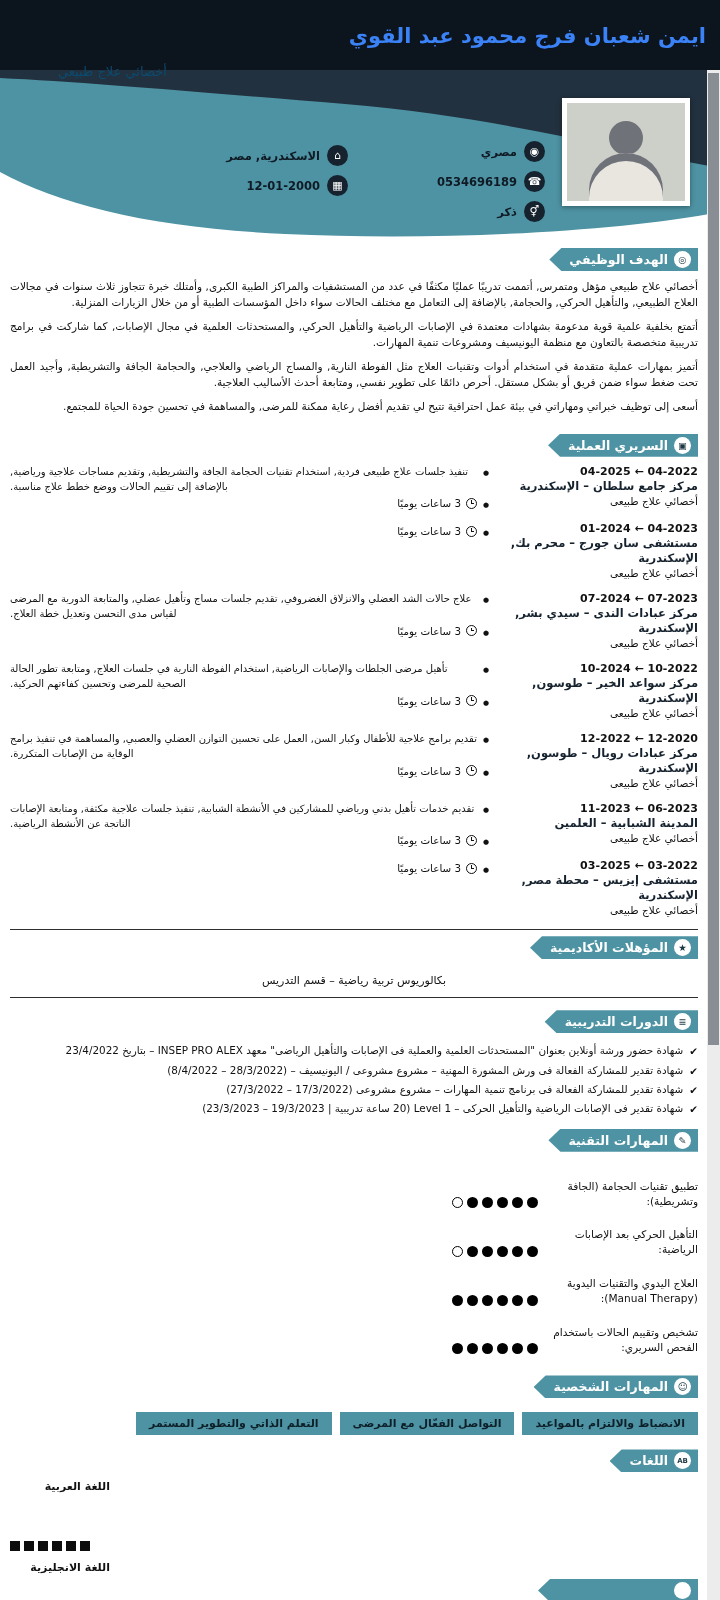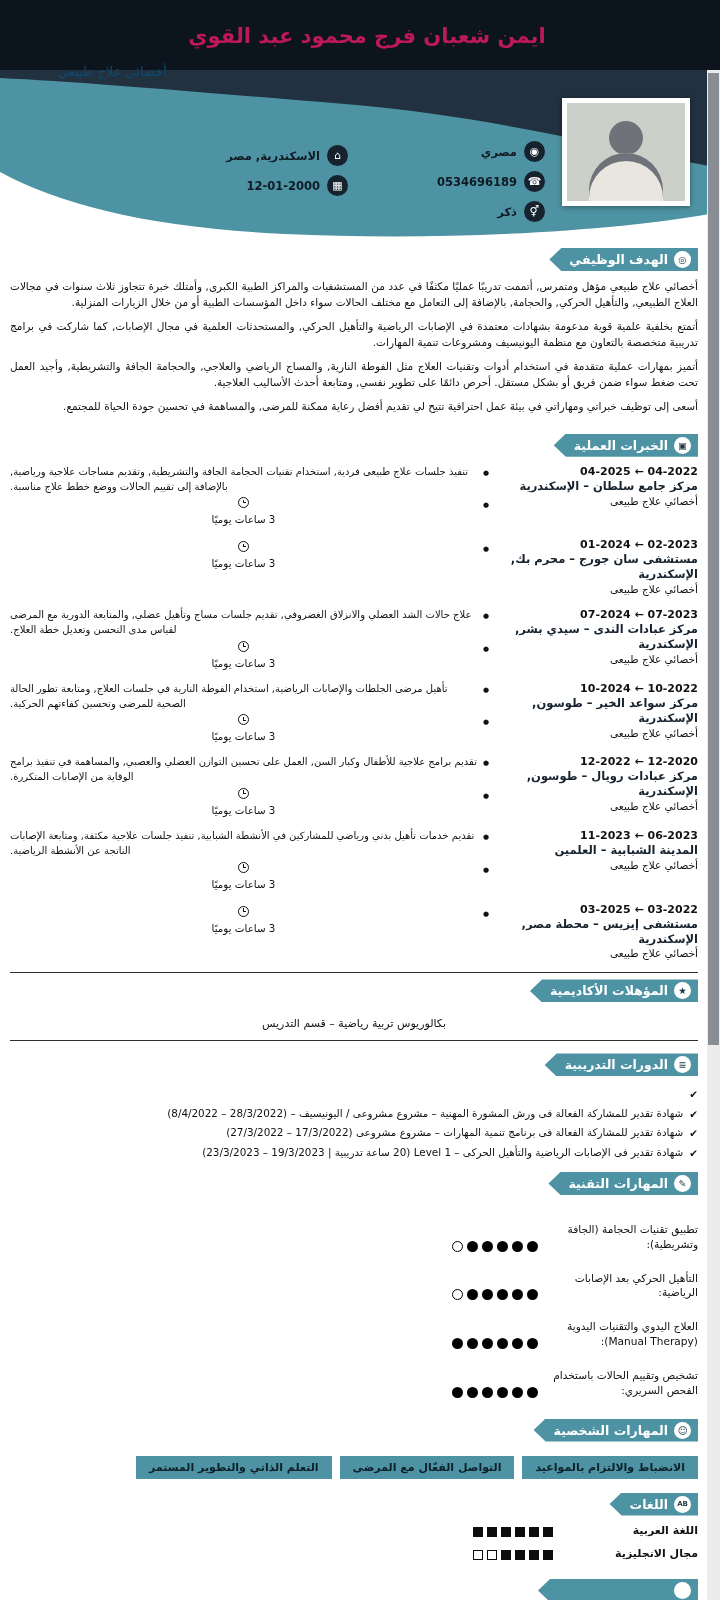--- a/index.html
+++ b/index.html
@@ -2,21 +2,21 @@
 <html lang="ar"><head>
 <meta charset="utf-8">
 <style>
   html,body{margin:0;padding:0;}
   body{
     width:720px;height:1600px;position:relative;overflow:hidden;background:#fff;
     font-family:"DejaVu Sans",sans-serif;color:#111;
   }
   
   .header-art{position:absolute;top:0;left:0;width:720px;height:240px;z-index:0;}
-  .name{position:absolute;top:24px;left:14px;width:706px;text-align:center;color:#be185d;
+  .name{position:absolute;top:24px;left:0;width:706px;text-align:right;color:#3b82f6;
         font-size:21px;font-weight:bold;z-index:2;direction:rtl;}
   .subtitle{position:absolute;top:64px;left:58px;color:#0c4a6e;font-size:13px;z-index:2;direction:rtl;}
   .photo{position:absolute;top:98px;right:30px;width:118px;height:98px;background:#cdd0c9;
          border:5px solid #fff;box-shadow:0 1px 5px rgba(0,0,0,.4);z-index:3;overflow:hidden;}
   .photo::before{content:"";position:absolute;left:50%;top:18px;width:34px;height:34px;margin-left:-17px;
          border-radius:50%;background:#6f7278;}
   .photo::after{content:"";position:absolute;left:50%;top:50px;width:74px;height:60px;margin-left:-37px;
          border-radius:40px 40px 0 0;background:#e8e6df;box-shadow:inset 0 8px 0 #6f7278;}
   .contact-col{position:absolute;z-index:3;}
   .contact-col1{top:141px;right:175px;}
@@ -37,21 +37,21 @@
   
   .entry{display:flex;gap:8px;margin-bottom:13px;}
   .meta{width:200px;flex:none;text-align:right;}
   .meta .date{font-size:11px;font-weight:bold;}
   .meta .company{font-size:11.5px;font-weight:bold;color:#16222e;margin-top:1px;line-height:1.3;}
   .meta .role{font-size:10.5px;margin-top:1px;}
   .desc{flex:1;}
   .bullet{position:relative;padding-right:13px;font-size:10px;line-height:1.48;text-align:left;}
   .bullet::before{content:"●";position:absolute;right:1px;top:3px;font-size:7px;}
   .clock-line{position:relative;margin-top:3px;padding-right:13px;display:flex;align-items:center;
-              gap:5px;font-size:10.3px;flex-direction:column;}
+              gap:5px;font-size:10.3px;}
   .clock-line::before{content:"●";position:absolute;right:1px;top:4px;font-size:7px;}
   .clock-icon{width:11px;height:11px;border:1.2px solid #111;border-radius:50%;position:relative;flex:none;box-sizing:border-box;}
   .clock-icon::before{content:"";position:absolute;left:45%;top:14%;width:1px;height:36%;background:#111;}
   .clock-icon::after{content:"";position:absolute;left:45%;top:46%;width:30%;height:1px;background:#111;}
   
   .rule{border-top:1.3px solid #2e2e2e;height:0;margin:2px 0;}
   .edu-row{display:flex;gap:10px;padding:5px 2px 8px;}
   .edu-meta{width:235px;flex:none;text-align:right;}
   .edu-date{font-size:11.5px;font-weight:bold;}
   .edu-school{font-size:11px;font-weight:bold;margin-top:2px;}
@@ -66,21 +66,21 @@
   .dot{width:11px;height:11px;border-radius:50%;box-sizing:border-box;display:inline-block;}
   .dot.filled{background:#000;}
   .dot.empty{background:#fff;border:1.6px solid #000;}
   .sq{width:10px;height:10px;box-sizing:border-box;display:inline-block;}
   .sq.filled{background:#0d0d0d;}
   .sq.empty{background:#fff;border:1.6px solid #0d0d0d;}
   
   .badges{display:flex;flex-wrap:wrap;gap:8px;margin:6px 0 4px;}
   .badge{background:#4e93a3;color:#0d2029;font-size:11px;font-weight:bold;padding:5px 13px;}
   
-  .lang-row{display:flex;gap:45px;align-items:flex-end;margin-bottom:10px;}
+  .lang-row{display:flex;gap:45px;align-items:flex-end;margin-bottom:10px;flex-direction:column;}
   .lang-label{width:100px;flex:none;text-align:right;font-size:11px;font-weight:600;}
   
   .partial{position:absolute;bottom:-10px;right:10px;}
   
   .scrollbar{position:absolute;top:70px;right:0;width:13px;height:1530px;background:#ececec;z-index:5;}
   .scroll-thumb{position:absolute;top:3px;left:1px;width:11px;height:972px;background:#888e94;}
 </style>
 </head>
 <body>
 
@@ -130,41 +130,41 @@
   <div class="obj">
     <p>أخصائي علاج طبيعي مؤهل ومتمرس, أتممت تدريبًا عمليًا مكثفًا في عدد من المستشفيات والمراكز الطبية الكبرى, وأمتلك خبرة تتجاوز ثلاث سنوات في مجالات العلاج الطبيعي, والتأهيل الحركي, والحجامة, بالإضافة إلى التعامل مع مختلف الحالات سواء داخل المؤسسات الطبية أو من خلال الزيارات المنزلية.</p>
     <p>أتمتع بخلفية علمية قوية مدعومة بشهادات معتمدة في الإصابات الرياضية والتأهيل الحركي, والمستحدثات العلمية في مجال الإصابات, كما شاركت في برامج تدريبية متخصصة بالتعاون مع منظمة اليونيسيف ومشروعات تنمية المهارات.</p>
     <p>أتميز بمهارات عملية متقدمة في استخدام أدوات وتقنيات العلاج مثل الفوطة النارية, والمساج الرياضي والعلاجي, والحجامة الجافة والتشريطية, وأجيد العمل تحت ضغط سواء ضمن فريق أو بشكل مستقل. أحرص دائمًا على تطوير نفسي, ومتابعة أحدث الأساليب العلاجية.</p>
     <p>أسعى إلى توظيف خبراتي ومهاراتي في بيئة عمل احترافية تتيح لي تقديم أفضل رعاية ممكنة للمرضى, والمساهمة في تحسين جودة الحياة للمجتمع.</p>
   </div>
 
   
   <div class="sec-head">
     <span class="sec-icon">▣</span>
-    <span>الخبرات العملية</span>
+    <span>السريري العملية</span>
   </div>
 
   <div class="entry">
     <div class="meta">
       <div class="date">04-2022 ← 04-2025</div>
       <div class="company">مركز جامع سلطان – الإسكندرية</div>
       <div class="role">أخصائي علاج طبيعى</div>
     </div>
     <div class="desc">
       <div class="bullet">تنفيذ جلسات علاج طبيعى فردية, استخدام تقنيات الحجامة الجافة والتشريطية, وتقديم مساجات علاجية ورياضية, بالإضافة إلى تقييم الحالات ووضع خطط علاج مناسبة.</div>
       <div class="clock-line">
         <span class="clock-icon"></span>
         <span>3 ساعات يوميًا</span>
       </div>
     </div>
   </div>
 
   <div class="entry">
     <div class="meta">
-      <div class="date">02-2023 ← 01-2024</div>
+      <div class="date">04-2023 ← 01-2024</div>
       <div class="company">مستشفى سان جورج – محرم بك, الإسكندرية</div>
       <div class="role">أخصائي علاج طبيعى</div>
     </div>
     <div class="desc">
       <div class="clock-line">
         <span class="clock-icon"></span>
         <span>3 ساعات يوميًا</span>
       </div>
     </div>
   </div>
@@ -255,20 +255,21 @@
   <div class="rule"></div>
 
   
   <div class="sec-head">
     <span class="sec-icon">≡</span>
     <span>الدورات التدريبية</span>
   </div>
   <div>
     <div class="course">
       <span class="check">✔</span>
+      <span>شهادة حضور ورشة أونلاين بعنوان "المستحدثات العلمية والعملية فى الإصابات والتأهيل الرياضى" معهد INSEP PRO ALEX – بتاريخ 23/4/2022</span>
     </div>
     <div class="course">
       <span class="check">✔</span>
       <span>شهادة تقدير للمشاركة الفعالة فى ورش المشورة المهنية – مشروع مشروعى / اليونيسيف – (28/3/2022 – 8/4/2022)</span>
     </div>
     <div class="course">
       <span class="check">✔</span>
       <span>شهادة تقدير للمشاركة الفعالة فى برنامج تنمية المهارات – مشروع مشروعى (17/3/2022 – 27/3/2022)</span>
     </div>
     <div class="course">
@@ -348,21 +349,21 @@
     <div class="rating">
         <span class="sq filled"></span>
         <span class="sq filled"></span>
         <span class="sq filled"></span>
         <span class="sq filled"></span>
         <span class="sq filled"></span>
         <span class="sq filled"></span>
       </div>
   </div>
   <div class="lang-row">
-    <div class="lang-label">مجال الانجليزية</div>
+    <div class="lang-label">اللغة الانجليزية</div>
     <div class="rating">
         <span class="sq empty"></span>
         <span class="sq empty"></span>
         <span class="sq filled"></span>
         <span class="sq filled"></span>
         <span class="sq filled"></span>
         <span class="sq filled"></span>
       </div>
   </div>
 

